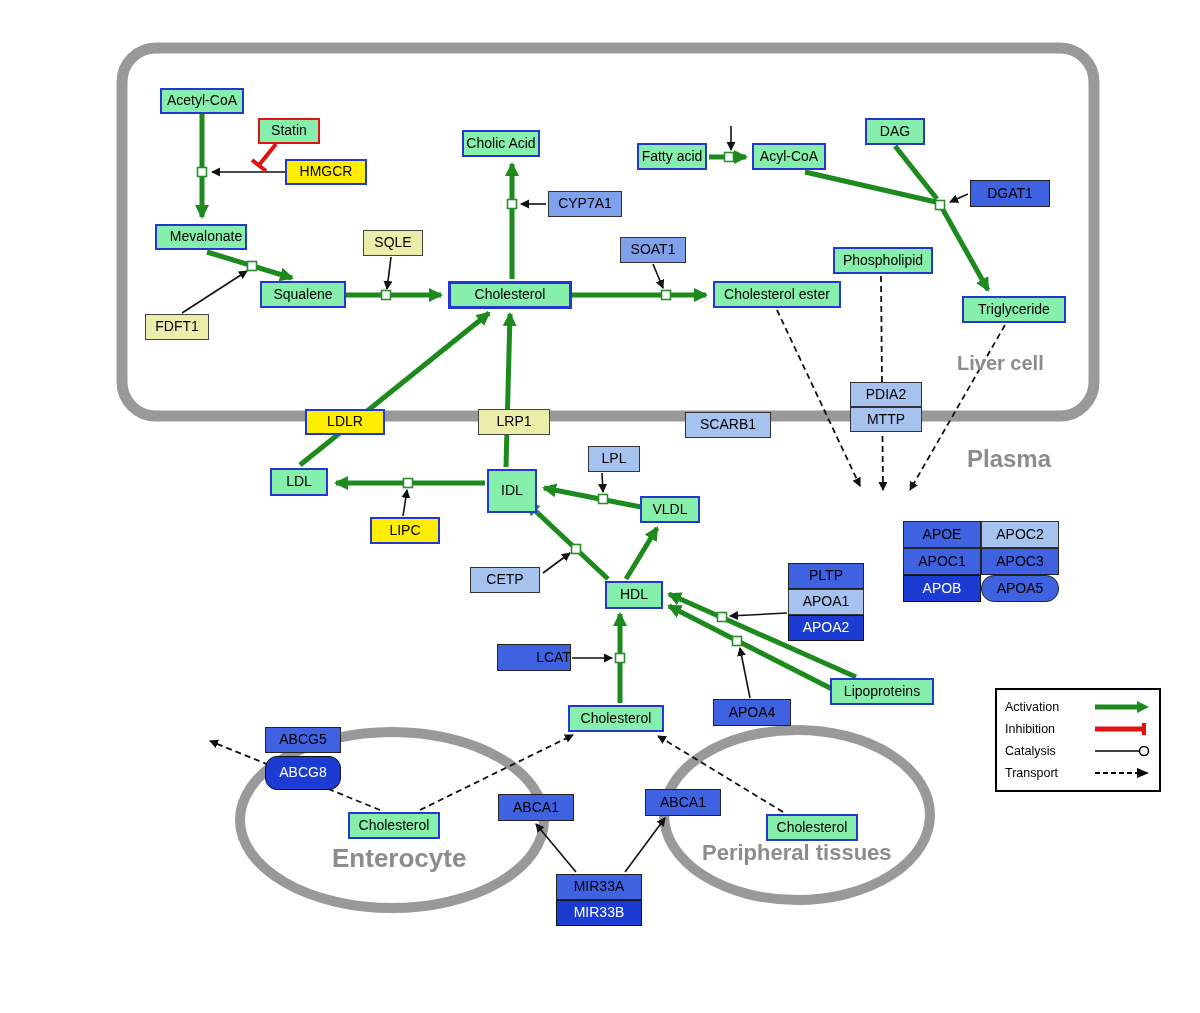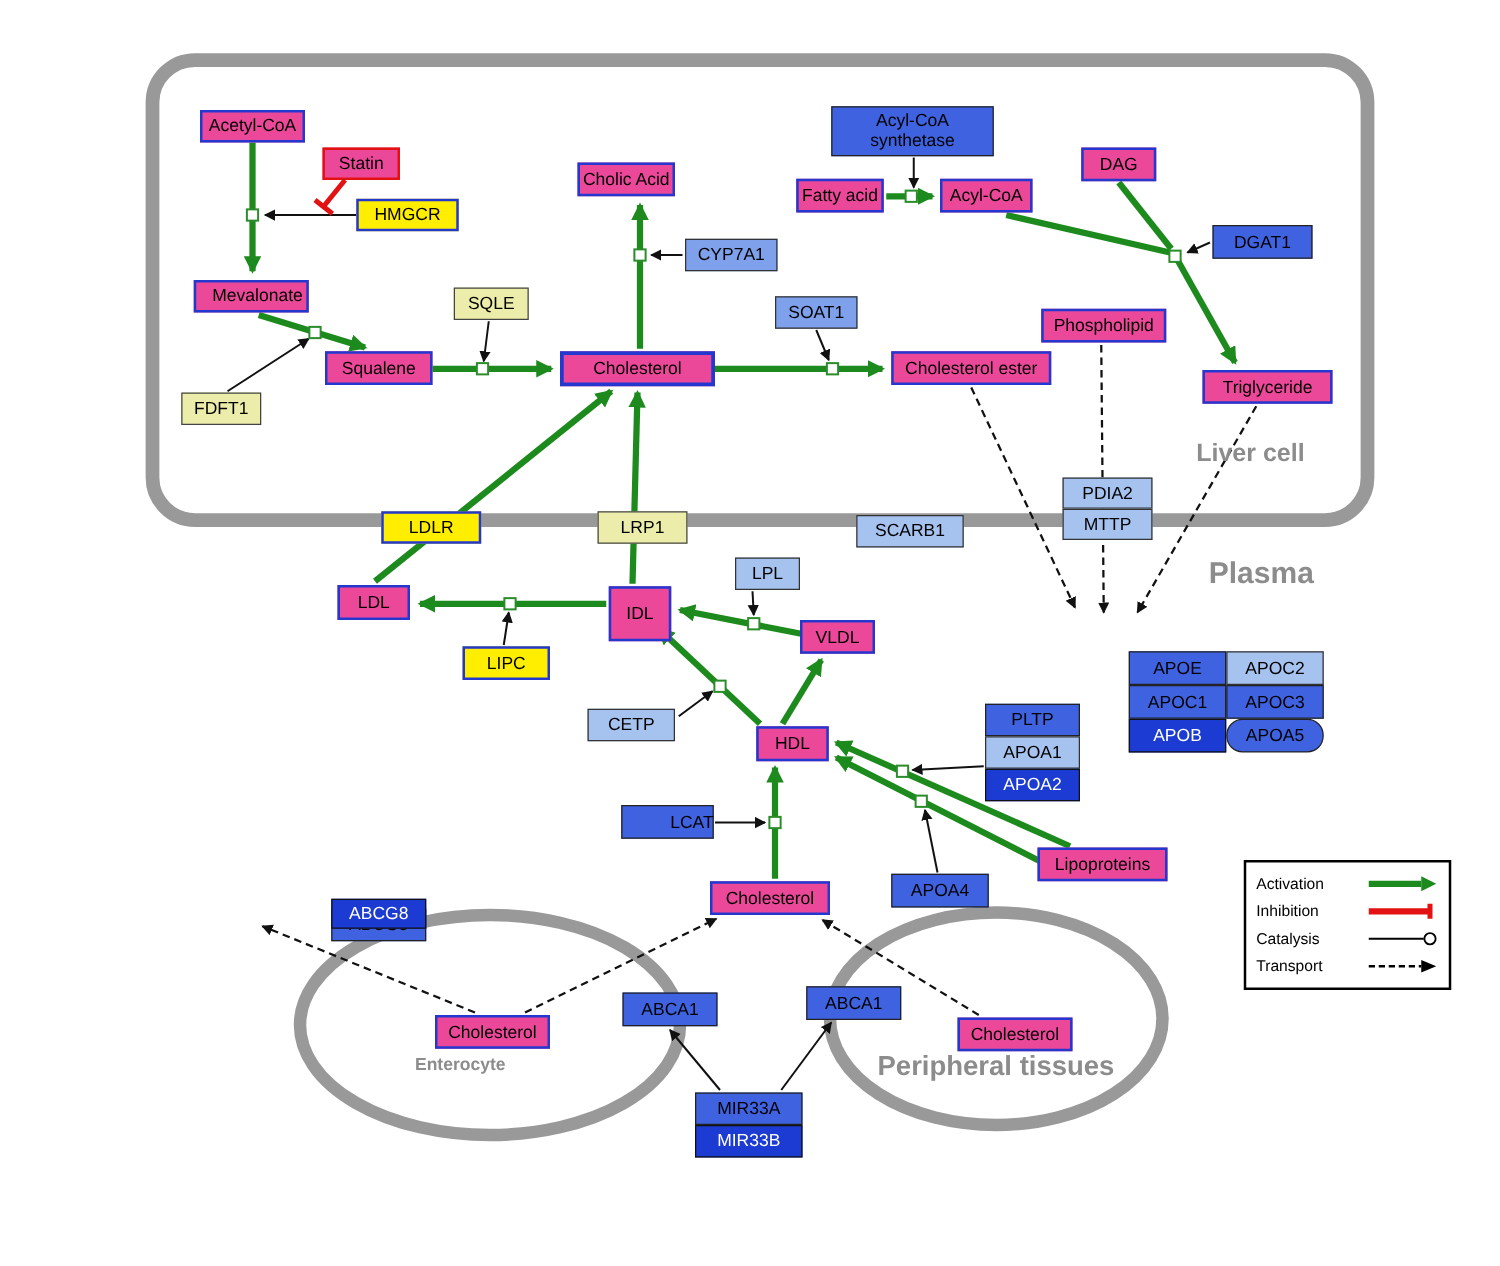--- a/index.html
+++ b/index.html
@@ -1,20 +1,20 @@
 <!DOCTYPE html>
 <html><head>
 <meta charset="utf-8">
 <style>
   html,body{margin:0;padding:0;background:#fff;}
   #canvas{position:relative;width:1200px;height:1013px;background:#fff;overflow:hidden;
           font-family:"Liberation Sans",sans-serif;}
   #edges{position:absolute;left:0;top:0;}
   .node{position:absolute;box-sizing:border-box;display:flex;align-items:center;justify-content:center;
-        text-align:center;font-size:14px;color:#000;background:#ec4899;border:2px solid #2438cf;line-height:1.12;}
+        text-align:center;font-size:14px;color:#000;background:#86efac;border:2px solid #2438cf;line-height:1.12;}
   .metab-bold{border-width:3px;}
   .red-border{border-color:#e31212;}
   .yellow{background:#ffee00;}
   .paleyellow{background:#ecedaa;border:1.5px solid #444;}
   .bpale{background:#a6c3f0;border:1.5px solid #333;}
   .blight{background:#7fa0ea;border:1.5px solid #333;}
   .bmed{background:#3f62e0;border:1.5px solid #222;color:#000;}
   .bdark{background:#1b3bd2;border:1.5px solid #111;color:#fff;}
   .region-label{position:absolute;font-weight:bold;color:#8c8c8c;}
   .legend{position:absolute;left:995px;top:688px;width:166px;background:#fff;border:2px solid #000;
@@ -121,21 +121,20 @@
   <div class="node yellow" style="left:285px;top:159px;width:82px;height:26px;">HMGCR</div>
   <div class="node" style="left:155px;top:224px;width:92px;height:26px;padding-left:10px;">Mevalonate</div>
   <div class="node paleyellow" style="left:363px;top:230px;width:60px;height:26px;">SQLE</div>
   <div class="node paleyellow" style="left:145px;top:314px;width:64px;height:26px;">FDFT1</div>
   <div class="node" style="left:260px;top:281px;width:86px;height:27px;">Squalene</div>
   <div class="node" style="left:462px;top:130px;width:78px;height:27px;">Cholic Acid</div>
   <div class="node blight" style="left:548px;top:191px;width:74px;height:26px;">CYP7A1</div>
   <div class="node metab-bold" style="left:448px;top:281px;width:124px;height:28px;">Cholesterol</div>
   <div class="node blight" style="left:620px;top:237px;width:66px;height:26px;">SOAT1</div>
   <div class="node" style="left:713px;top:281px;width:128px;height:27px;">Cholesterol ester</div>
-  <div class="node bmed" style="left:665px;top:85px;width:130px;height:40px;">Acyl-CoA synthetase</div>
   <div class="node" style="left:637px;top:143px;width:70px;height:27px;">Fatty acid</div>
   <div class="node" style="left:752px;top:143px;width:74px;height:27px;">Acyl-CoA</div>
   <div class="node" style="left:865px;top:118px;width:60px;height:27px;">DAG</div>
   <div class="node bmed" style="left:970px;top:180px;width:80px;height:27px;">DGAT1</div>
   <div class="node" style="left:833px;top:247px;width:100px;height:27px;">Phospholipid</div>
   <div class="node" style="left:962px;top:296px;width:104px;height:27px;">Triglyceride</div>
 
   <div class="node yellow" style="left:305px;top:409px;width:80px;height:26px;">LDLR</div>
   <div class="node paleyellow" style="left:478px;top:409px;width:72px;height:26px;">LRP1</div>
   <div class="node bpale" style="left:685px;top:412px;width:86px;height:26px;">SCARB1</div>
@@ -158,31 +157,31 @@
 
   <div class="node bmed" style="left:903px;top:521px;width:78px;height:27px;">APOE</div>
   <div class="node bpale" style="left:981px;top:521px;width:78px;height:27px;">APOC2</div>
   <div class="node bmed" style="left:903px;top:548px;width:78px;height:27px;">APOC1</div>
   <div class="node bmed" style="left:981px;top:548px;width:78px;height:27px;">APOC3</div>
   <div class="node bdark" style="left:903px;top:575px;width:78px;height:27px;">APOB</div>
   <div class="node bmed" style="left:981px;top:575px;width:78px;height:27px;border-radius:13px;">APOA5</div>
 
   <div class="node" style="left:568px;top:705px;width:96px;height:27px;">Cholesterol</div>
   <div class="node bmed" style="left:265px;top:727px;width:76px;height:26px;">ABCG5</div>
-  <div class="node bdark" style="left:265px;top:719px;width:76px;height:24px;">ABCG8</div>
+  <div class="node bdark" style="left:265px;top:756px;width:76px;height:34px;border-radius:12px;">ABCG8</div>
   <div class="node" style="left:348px;top:812px;width:92px;height:27px;">Cholesterol</div>
   <div class="node bmed" style="left:498px;top:794px;width:76px;height:27px;">ABCA1</div>
   <div class="node bmed" style="left:645px;top:789px;width:76px;height:27px;">ABCA1</div>
   <div class="node" style="left:766px;top:814px;width:92px;height:27px;">Cholesterol</div>
   <div class="node bmed" style="left:556px;top:874px;width:86px;height:26px;">MIR33A</div>
   <div class="node bdark" style="left:556px;top:900px;width:86px;height:26px;">MIR33B</div>
 
   <div class="region-label" style="left:957px;top:352px;font-size:20px;">Liver cell</div>
   <div class="region-label" style="left:967px;top:445px;font-size:24px;">Plasma</div>
-  <div class="region-label" style="left:332px;top:843px;font-size:14px;">Enterocyte</div>
+  <div class="region-label" style="left:332px;top:843px;font-size:26px;">Enterocyte</div>
   <div class="region-label" style="left:702px;top:840px;font-size:22px;">Peripheral tissues</div>
 
   <div class="legend">
     <div class="legend-row">
       <span>Activation</span>
       <svg width="58" height="14">
         <line x1="2" y1="7" x2="44" y2="7" stroke="#1d8a1d" stroke-width="5"></line>
         <path d="M44,1 L56,7 L44,13 Z" fill="#1d8a1d"></path>
       </svg>
     </div>

